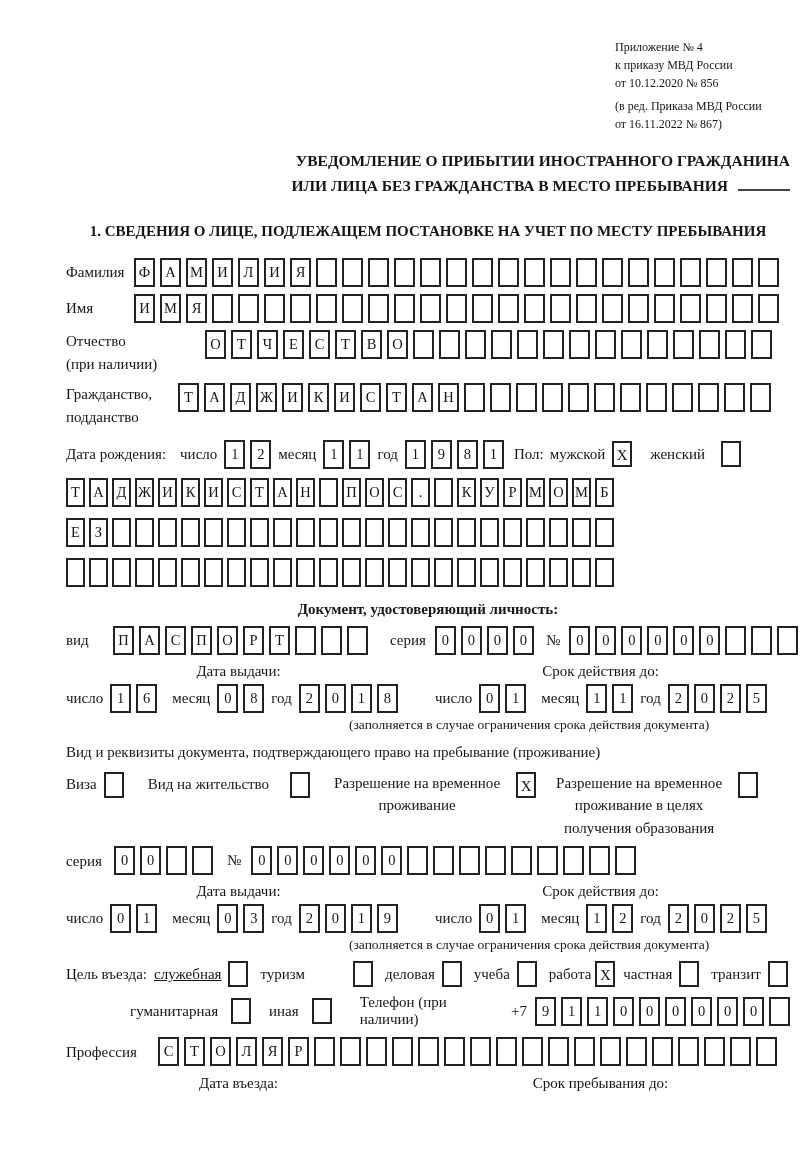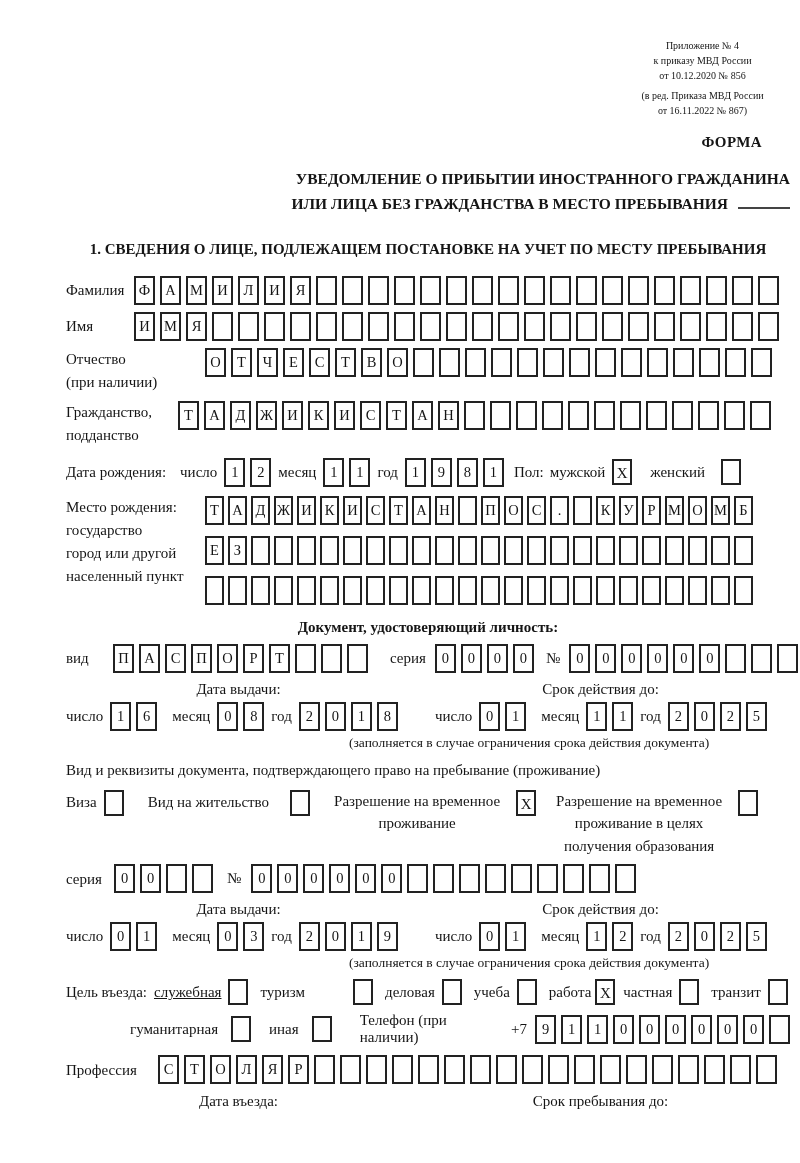--- a/index.html
+++ b/index.html
@@ -1,21 +1,21 @@
 <!DOCTYPE html>
 <html><head>
 <meta charset="utf-8">
 <style>
   html,body{margin:0;padding:0;background:#ffffff;}
   .page{
     width:800px;height:1163px;background:#fff;color:#151515;
     font-family:"Liberation Serif","DejaVu Serif",serif;font-size:15px;
     padding:38px 10px 0 66px;box-sizing:border-box;position:relative;overflow:hidden;
   }
-  .hdr{margin-left:549px;font-size:10px;line-height:1.5;text-align:center;}
+  .hdr{margin-left:549px;font-size:12px;line-height:1.5;}
   .hdr2{margin-top:5px;}
   .forma{text-align:right;padding-right:28px;font-weight:bold;margin-top:16px;font-size:15px;letter-spacing:.4px;}
   .title{text-align:right;font-weight:bold;font-size:15.5px;margin-top:16px;line-height:1.6;}
   .blank-line{display:inline-block;width:52px;border-bottom:2px solid #444;margin-left:10px;vertical-align:baseline;}
   .sect{text-align:center;font-weight:bold;font-size:15px;margin-top:24px;margin-bottom:18px;}
 
   .frow{display:flex;align-items:center;margin-bottom:7px;}
   .frow.top{align-items:flex-start;}
   .flabel{flex:none;line-height:1.35;}
   .w68{width:68px;} .w112{width:112px;} .w139{width:139px;} .w92{width:92px;}
@@ -50,21 +50,20 @@
   <div class="hdr">
     <div>Приложение № 4</div>
     <div>к приказу МВД России</div>
     <div>от 10.12.2020 № 856</div>
     <div class="hdr2">
       <div>(в ред. Приказа МВД России</div>
       <div>от 16.11.2022 № 867)</div>
     </div>
   </div>
 
-  <div class="forma">ФОРМА</div>
 
   <div class="title">
     <div>УВЕДОМЛЕНИЕ О ПРИБЫТИИ ИНОСТРАННОГО ГРАЖДАНИНА</div>
     <div>
       <span>ИЛИ ЛИЦА БЕЗ ГРАЖДАНСТВА В МЕСТО ПРЕБЫВАНИЯ</span><span class="blank-line"></span>
     </div>
   </div>
 
   <div class="sect">1. СВЕДЕНИЯ О ЛИЦЕ, ПОДЛЕЖАЩЕМ ПОСТАНОВКЕ НА УЧЕТ ПО МЕСТУ ПРЕБЫВАНИЯ</div>
 
@@ -215,26 +214,20 @@
         </span>
     </span>
     <span style="margin-left:10px;">Пол:</span>
     <span style="margin-left:6px;">мужской</span>
     <span class="checkbox" style="margin-left:7px;">X</span>
     <span style="margin-left:18px;">женский</span>
     <span class="checkbox" style="margin-left:16px;"></span>
   </div>
 
   <div class="frow top" style="margin-top:9px;">
-    <span class="flabel w139 plain">
-      <span>Место рождения:</span><br>
-      <span>государство</span><br>
-      <span>город или другой</span><br>
-      <span>населенный пункт</span>
-    </span>
     <span>
       <span class="cells tight mrow" style="display:inline-flex;">
           <span class="cb">Т</span>
           <span class="cb">А</span>
           <span class="cb">Д</span>
           <span class="cb">Ж</span>
           <span class="cb">И</span>
           <span class="cb">К</span>
           <span class="cb">И</span>
           <span class="cb">С</span>

